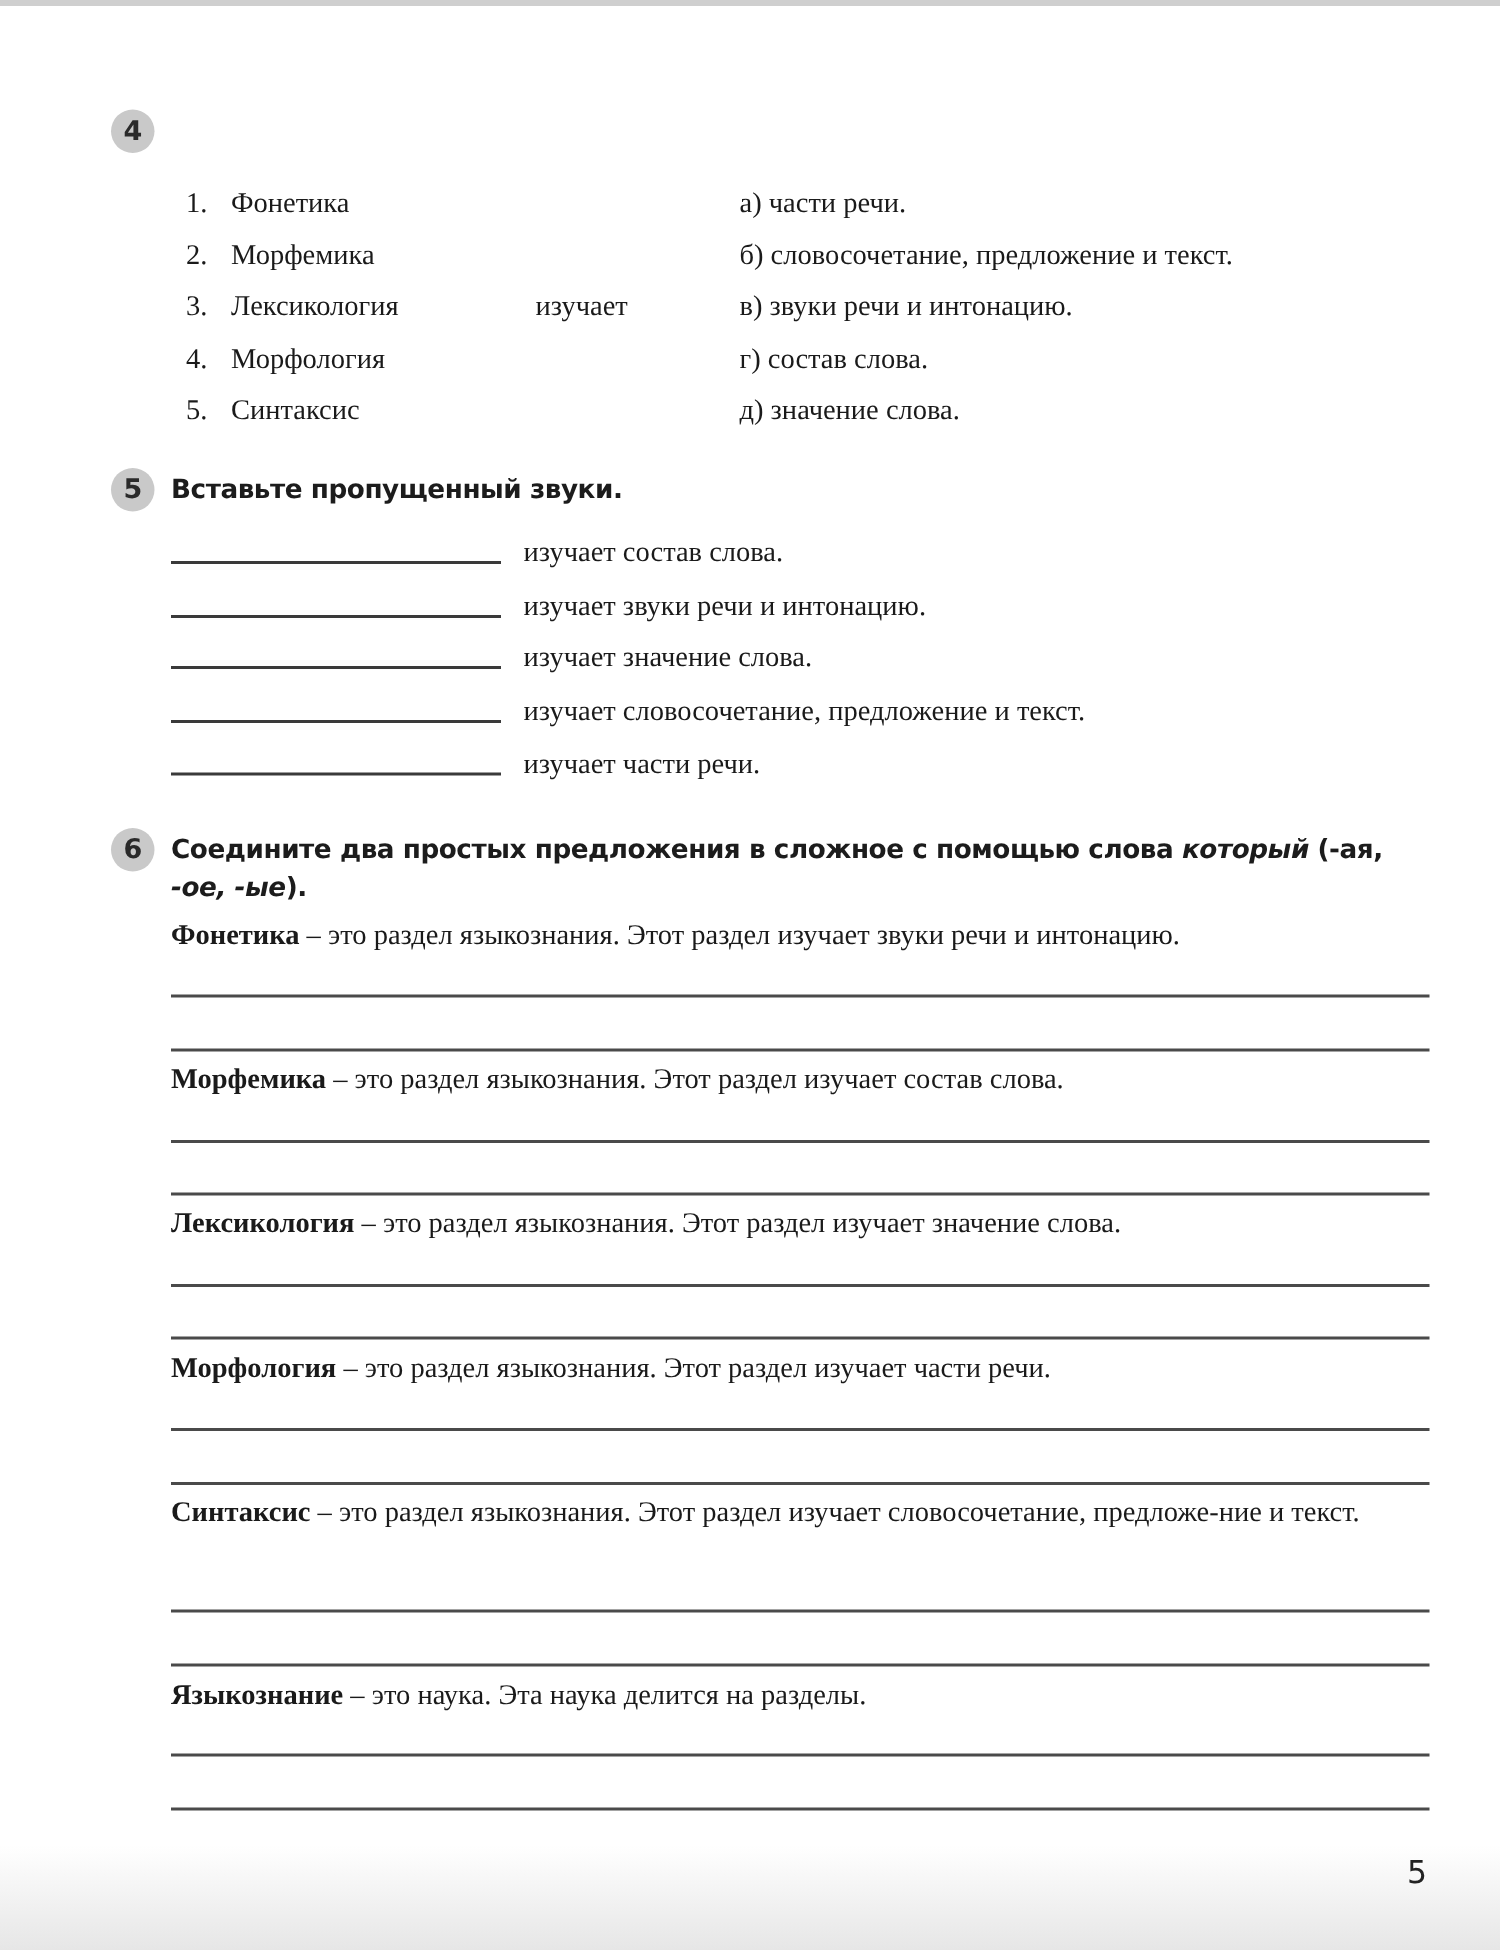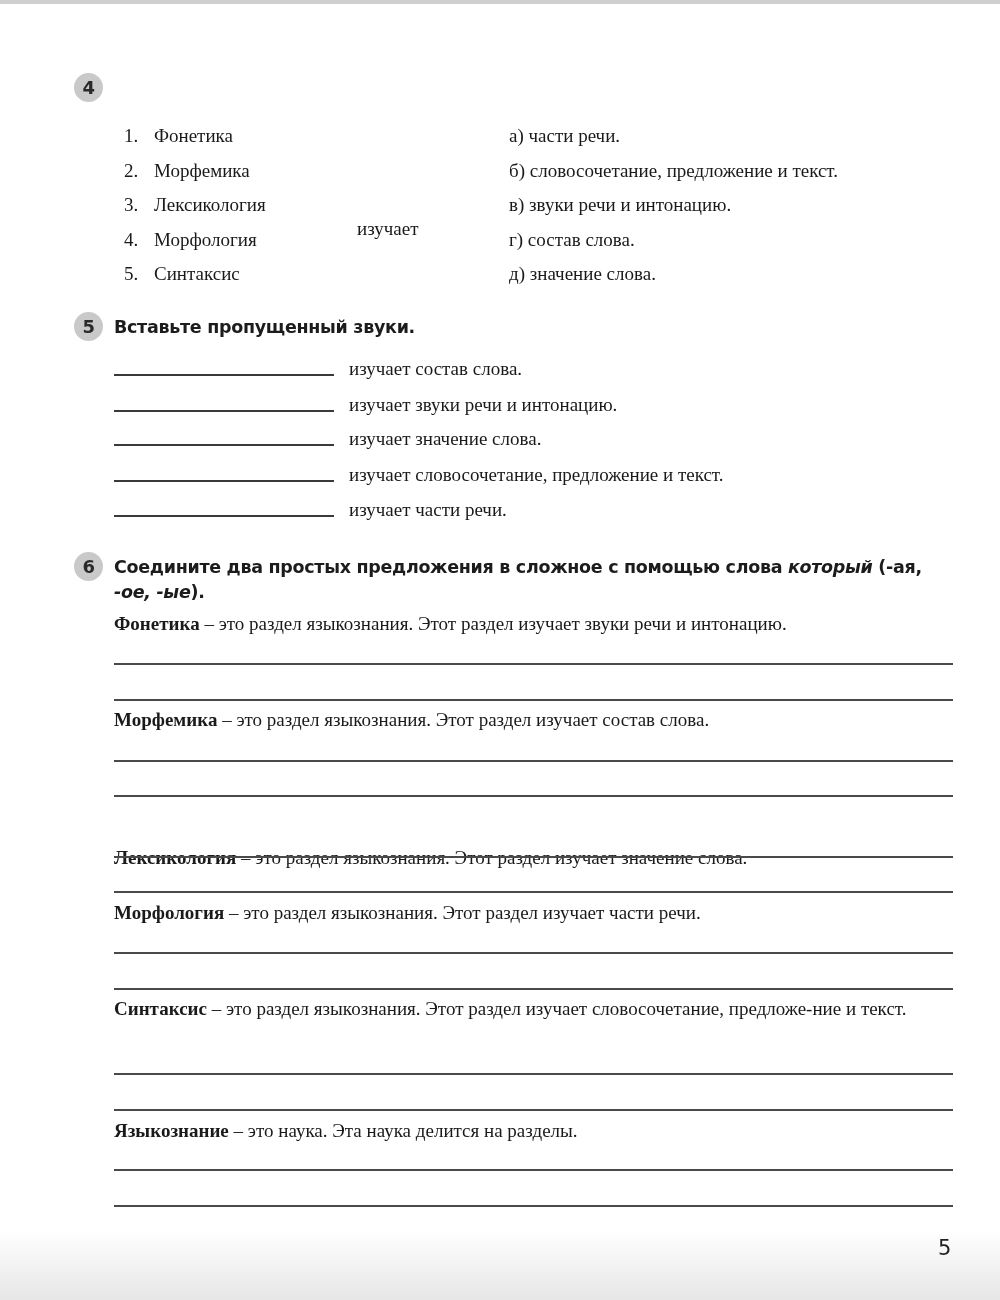--- a/index.html
+++ b/index.html
@@ -33,22 +33,22 @@
   }
   .task-title { line-height: 25px; }
   .task-title i { font-style: italic; margin-top: 17px; }
 
   
   .t4-row {
     position: absolute; font-size: 19px; line-height: 22px;
   }
   .t4-num { position: absolute; left: 124px; }
   .t4-term { position: absolute; left: 154px; }
-  .t4-verb { position: absolute; left: 357px; top: 194px; font-size: 19px; margin-top: 24px; }
-  .t4-def { position: absolute; left: 493px; margin-left: 16px; }
+  .t4-verb { position: absolute; left: 357px; top: 194px; font-size: 19px; }
+  .t4-def { position: absolute; left: 493px; }
 
   
   .blank {
     position: absolute; left: 114px; width: 220px; height: 0;
     border-bottom: 2px solid #3a3a3a;
   }
   .t5-text { position: absolute; left: 349px; font-size: 19px; line-height: 22px; text-align: center; }
 
   
   .t6-sentence {
@@ -136,21 +136,21 @@
 
 <div>
   <div class="t6-sentence" style="top:611px"><b>Фонетика</b><span> – это раздел языкознания. Этот раздел изучает звуки речи и интонацию.</span></div>
   <div class="answer-line" style="top:663px"></div>
   <div class="answer-line" style="top:699px"></div>
 
   <div class="t6-sentence" style="top:707px"><b>Морфемика</b><span> – это раздел языкознания. Этот раздел изучает состав слова.</span></div>
   <div class="answer-line" style="top:760px"></div>
   <div class="answer-line" style="top:795px"></div>
 
-  <div class="t6-sentence" style="top:845px"><b>Лексикология</b><span> – это раздел языкознания. Этот раздел изучает значение слова.</span></div>
+  <div class="t6-sentence" style="top:803px"><b>Лексикология</b><span> – это раздел языкознания. Этот раздел изучает значение слова.</span></div>
   <div class="answer-line" style="top:856px"></div>
   <div class="answer-line" style="top:891px"></div>
 
   <div class="t6-sentence" style="top:900px"><b>Морфология</b><span> – это раздел языкознания. Этот раздел изучает части речи.</span></div>
   <div class="answer-line" style="top:952px"></div>
   <div class="answer-line" style="top:988px"></div>
 
   <div class="t6-sentence" style="top:996px"><b>Синтаксис</b><span> – это раздел языкознания. Этот раздел изучает словосочетание, предложе-ние и текст.</span></div>
   <div class="answer-line" style="top:1073px"></div>
   <div class="answer-line" style="top:1109px"></div>

